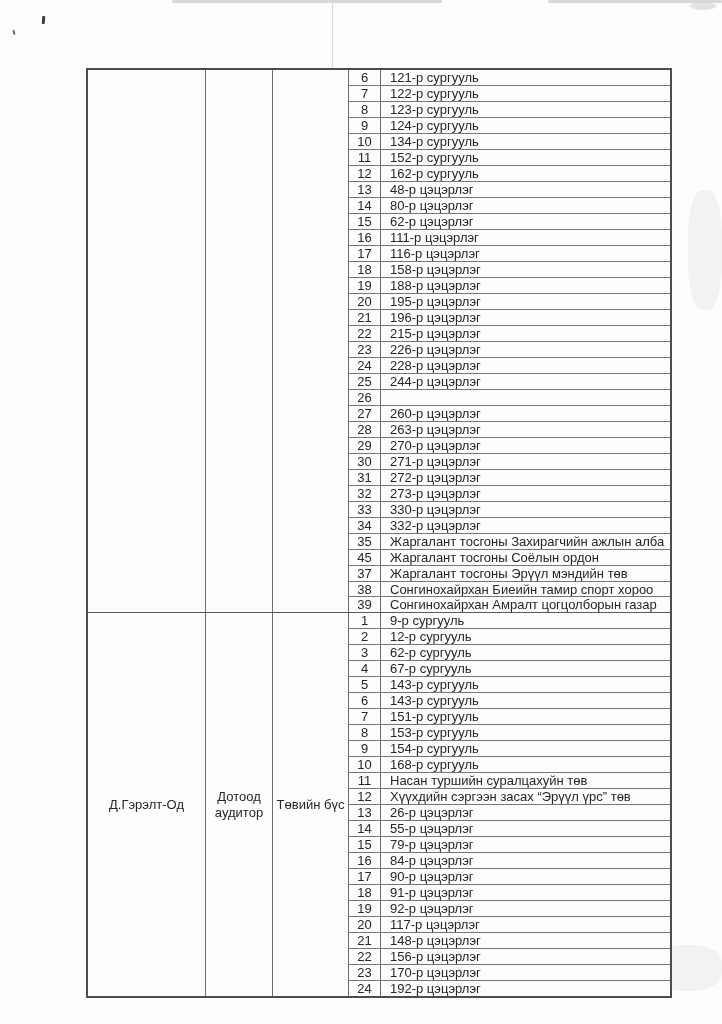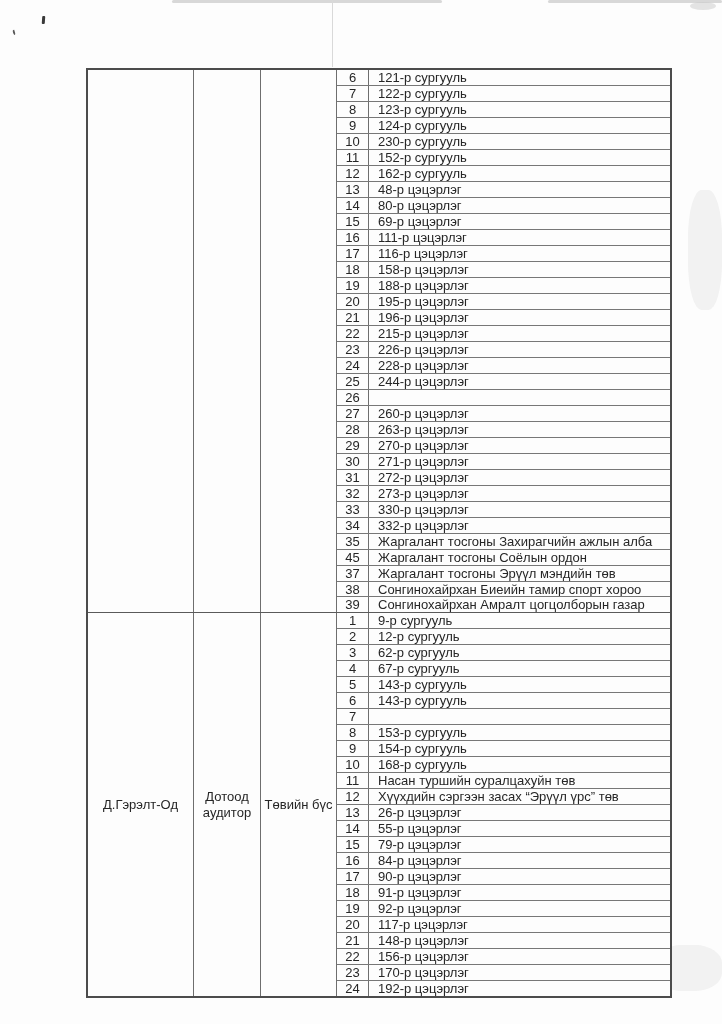--- a/index.html
+++ b/index.html
@@ -60,21 +60,21 @@
     box-sizing: border-box;
     border-right: 1px solid #6e6e6e;
     display: flex;
     align-items: center;
     justify-content: center;
     text-align: center;
     font-size: 13px;
     line-height: 16px;
     padding: 2px;
   }
-  .cell-auditor { width: 106px; }
+  .cell-auditor { width: 118px; }
   .cell-role    { width: 67px;  }
   .cell-zone    { width: 76px; text-align: right;  }
   .rows {
     flex: 1;
     display: flex;
     flex-direction: column;
     min-width: 0;
   }
   .row {
     flex: 1;
@@ -129,41 +129,41 @@
           <div class="row">
             <div class="row-num">8</div>
             <div class="row-label">123-р сургууль</div>
           </div>
           <div class="row">
             <div class="row-num">9</div>
             <div class="row-label">124-р сургууль</div>
           </div>
           <div class="row">
             <div class="row-num">10</div>
-            <div class="row-label">230-р сургууль</div>
+            <div class="row-label">134-р сургууль</div>
           </div>
           <div class="row">
             <div class="row-num">11</div>
             <div class="row-label">152-р сургууль</div>
           </div>
           <div class="row">
             <div class="row-num">12</div>
             <div class="row-label">162-р сургууль</div>
           </div>
           <div class="row">
             <div class="row-num">13</div>
             <div class="row-label">48-р цэцэрлэг</div>
           </div>
           <div class="row">
             <div class="row-num">14</div>
             <div class="row-label">80-р цэцэрлэг</div>
           </div>
           <div class="row">
             <div class="row-num">15</div>
-            <div class="row-label">69-р цэцэрлэг</div>
+            <div class="row-label">62-р цэцэрлэг</div>
           </div>
           <div class="row">
             <div class="row-num">16</div>
             <div class="row-label">111-р цэцэрлэг</div>
           </div>
           <div class="row">
             <div class="row-num">17</div>
             <div class="row-label">116-р цэцэрлэг</div>
           </div>
           <div class="row">
@@ -279,20 +279,21 @@
           <div class="row">
             <div class="row-num">5</div>
             <div class="row-label">143-р сургууль</div>
           </div>
           <div class="row">
             <div class="row-num">6</div>
             <div class="row-label">143-р сургууль</div>
           </div>
           <div class="row">
             <div class="row-num">7</div>
+            <div class="row-label">151-р сургууль</div>
           </div>
           <div class="row">
             <div class="row-num">8</div>
             <div class="row-label">153-р сургууль</div>
           </div>
           <div class="row">
             <div class="row-num">9</div>
             <div class="row-label">154-р сургууль</div>
           </div>
           <div class="row">

